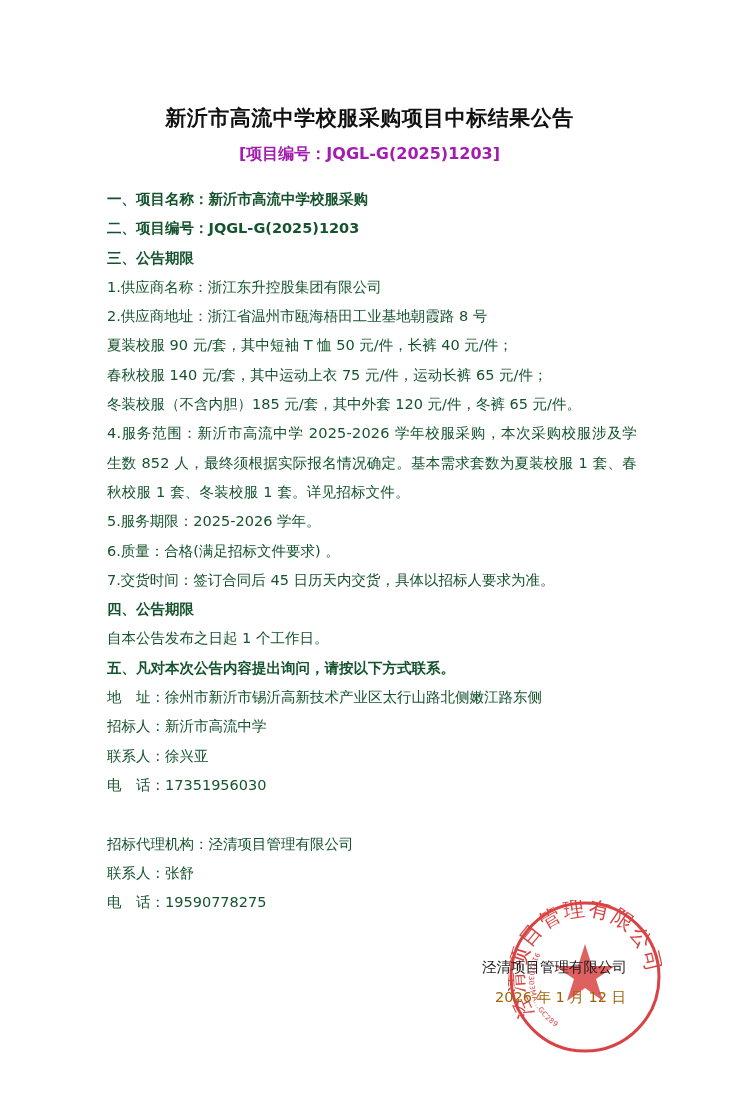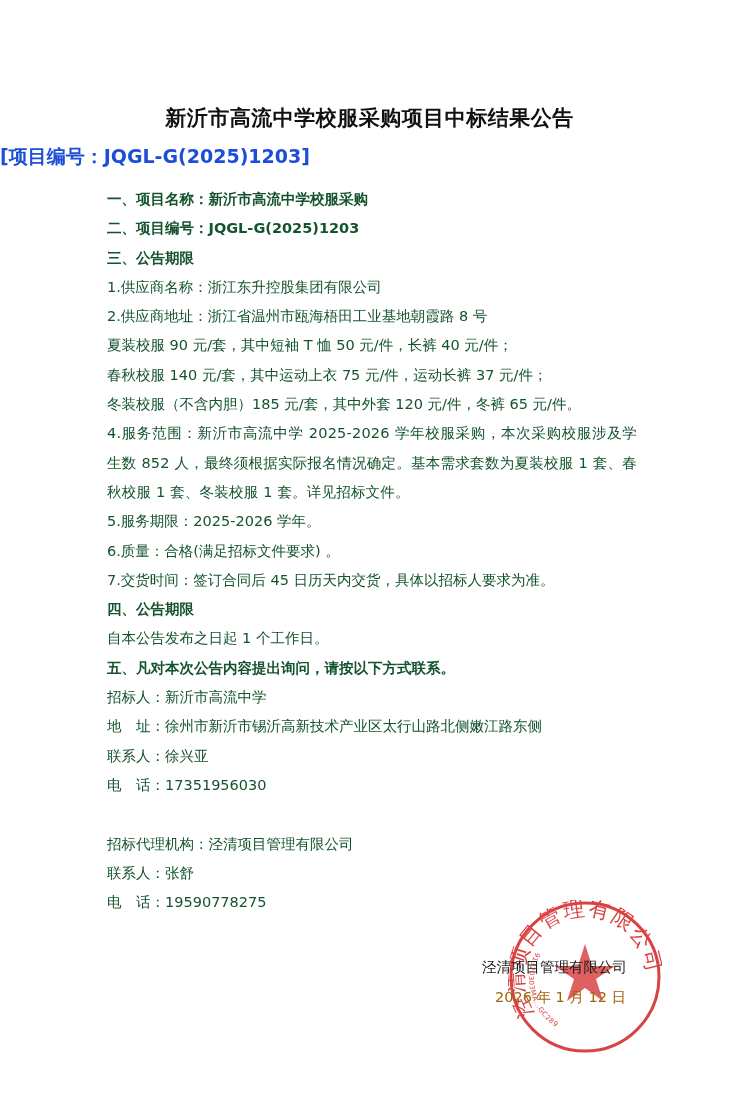--- a/index.html
+++ b/index.html
@@ -32,24 +32,25 @@
       font-size: 21px;
       font-weight: bold;
       letter-spacing: 0.5px;
       color: #111;
     }
     .subtitle {
       position: absolute;
       top: 144px;
       left: 0;
       width: 739px;
+      text-align: center;
       font-family: "DejaVu Sans", "Liberation Sans", sans-serif;
-      font-size: 19px;
+      font-size: 16px;
       font-weight: bold;
-      color: #1d4ed8;
+      color: #a21caf;
     }
     .body {
       position: absolute;
       left: 107px;
       top: 185px;
       width: 530px;
       font-family: "DejaVu Sans", "Liberation Sans", sans-serif;
       font-size: 14.5px;
       line-height: 29.3px;
       color: #14532d;
@@ -105,34 +106,34 @@
   <div class="title">新沂市高流中学校服采购项目中标结果公告</div>
   <div class="subtitle">[项目编号：JQGL-G(2025)1203]</div>
 
   <div class="body">
     <div class="line heading">一、项目名称：新沂市高流中学校服采购</div>
     <div class="line heading">二、项目编号：JQGL-G(2025)1203</div>
     <div class="line heading">三、公告期限</div>
     <div class="line">1.供应商名称：浙江东升控股集团有限公司</div>
     <div class="line">2.供应商地址：浙江省温州市瓯海梧田工业基地朝霞路 8 号</div>
     <div class="line">夏装校服 90 元/套，其中短袖 T 恤 50 元/件，长裤 40 元/件；</div>
-    <div class="line">春秋校服 140 元/套，其中运动上衣 75 元/件，运动长裤 37 元/件；</div>
+    <div class="line">春秋校服 140 元/套，其中运动上衣 75 元/件，运动长裤 65 元/件；</div>
     <div class="line">冬装校服（不含内胆）185 元/套，其中外套 120 元/件，冬裤 65 元/件。</div>
     <div class="para">4.服务范围：新沂市高流中学 2025-2026 学年校服采购，本次采购校服涉及学生数 852 人，最终须根据实际报名情况确定。基本需求套数为夏装校服 1 套、春秋校服 1 套、冬装校服 1 套。详见招标文件。</div>
     <div class="line">5.服务期限：2025-2026 学年。</div>
     <div class="line">6.质量：合格(满足招标文件要求) 。</div>
     <div class="line">7.交货时间：签订合同后 45 日历天内交货，具体以招标人要求为准。</div>
     <div class="line heading">四、公告期限</div>
     <div class="line">自本公告发布之日起 1 个工作日。</div>
     <div class="line heading">五、凡对本次公告内容提出询问，请按以下方式联系。</div>
 
-    <div class="line">招标人：新沂市高流中学</div>
     <div class="line">
       <span>地　址：</span><span>徐州市新沂市锡沂高新技术产业区太行山路北侧嫩江路东侧</span>
     </div>
+    <div class="line">招标人：新沂市高流中学</div>
     <div class="line">联系人：徐兴亚</div>
     <div class="line">
       <span>电　话：</span><span>17351956030</span>
     </div>
 
     <div class="blank"></div>
 
     <div class="line">招标代理机构：泾清项目管理有限公司</div>
     <div class="line">联系人：张舒</div>
     <div class="line">

